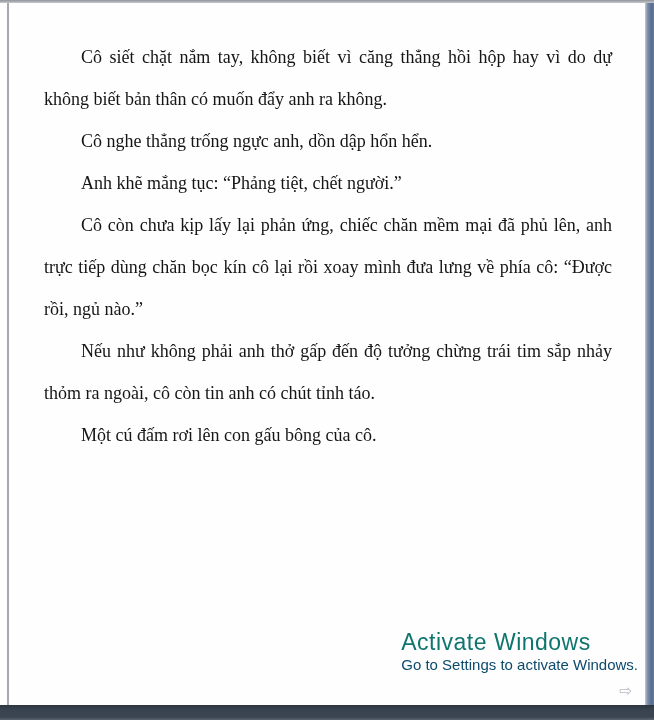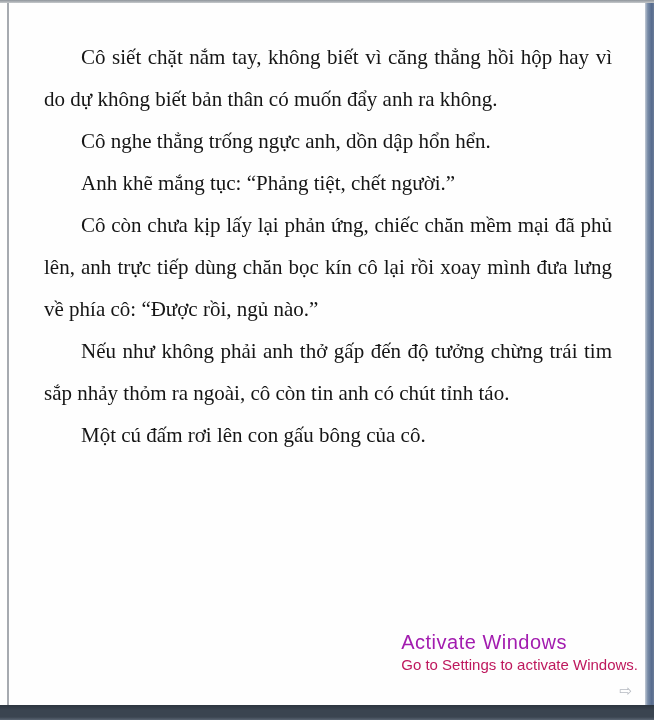--- a/index.html
+++ b/index.html
@@ -41,50 +41,50 @@
     left: 0; right: 0; bottom: 0;
     height: 15px;
     background: linear-gradient(#2c353f, #3a4450 35%, #3a4450 80%, #5a6573);
   }
   
   .text-block {
     position: absolute;
     top: 36px;
     left: 44px;
     width: 568px;
-    font-size: 21px;
+    font-size: 18px;
     line-height: 42px;
     color: #151515;
     text-align: justify;
   }
   .text-block p {
     margin: 0;
     padding: 0;
     text-indent: 37px;
   }
   
   .watermark {
     position: absolute;
     right: 16px;
     top: 629px;
     text-align: left;
     font-family: "Liberation Sans", sans-serif;
     user-select: none;
   }
   .watermark-title {
-    font-size: 20px;
+    font-size: 23px;
     font-weight: 300;
-    color: #a21caf;
+    color: #0f766e;
     letter-spacing: 0.5px;
     line-height: 26px;
   }
   .watermark-subtitle {
     font-size: 15px;
     font-weight: 300;
-    color: #be185d;
+    color: #0c4a6e;
     line-height: 20px;
   }
   .cursor-icon {
     position: absolute;
     right: 22px;
     top: 682px;
     font-size: 15px;
     color: #b6bac1;
     font-family: "DejaVu Sans", sans-serif;
   }

